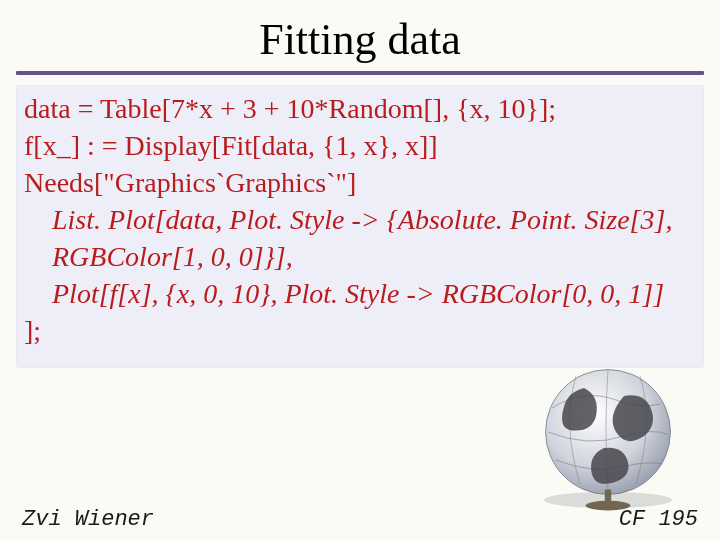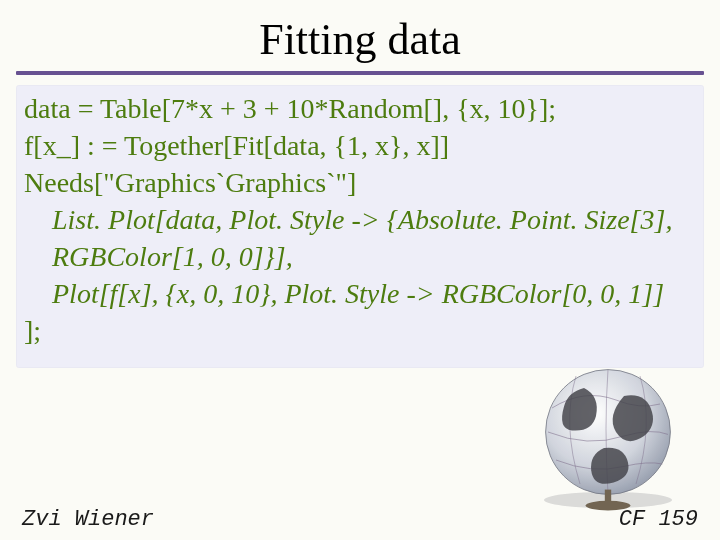--- a/index.html
+++ b/index.html
@@ -34,21 +34,21 @@
   }
   .content-box {
     margin: 10px 16px 0 16px;
     background: #eeeef8;
     border-radius: 3px;
     padding: 6px 8px 18px 8px;
     box-shadow: 0 0 0 1px rgba(0,0,0,0.02) inset;
   }
   .code-line {
     font-size: 28px;
-    color: #4d7c0f;
+    color: #b91c1c;
     line-height: 1.32;
     white-space: pre;
   }
   .indent {
     padding-left: 28px;
     font-style: italic;
   }
   .footer {
     position: absolute;
     bottom: 8px;
@@ -79,21 +79,21 @@
 </head>
 <body>
 
 <div class="slide">
 
   <div class="title">Fitting data</div>
   <div class="underline"></div>
 
   <div class="content-box">
     <div class="code-line">data = Table[7*x + 3 + 10*Random[], {x, 10}];</div>
-    <div class="code-line">f[x_] : = Together[Fit[data, {1, x}, x]]</div>
+    <div class="code-line">f[x_] : = Display[Fit[data, {1, x}, x]]</div>
     <div class="code-line">Needs["Graphics`Graphics`"]</div>
     <div class="code-line indent">List. Plot[data, Plot. Style -&gt; {Absolute. Point. Size[3],</div>
     <div class="code-line indent">RGBColor[1, 0, 0]}],</div>
     <div class="code-line indent">Plot[f[x], {x, 0, 10}, Plot. Style -&gt; RGBColor[0, 0, 1]]</div>
     <div class="code-line">];</div>
   </div>
 
   <svg class="globe" viewBox="0 0 200 200">
     <defs>
       <radialGradient id="g1" cx="40%" cy="35%" r="70%">
@@ -113,16 +113,16 @@
     <path d="M70 45 q20 10 15 35 q-5 20 -30 18 q-18 -2 -10 -30 q5 -18 25 -23" fill="#3d3d44" opacity="0.85"></path>
     <path d="M120 55 q28 -5 35 20 q5 18 -10 30 q-22 15 -35 -5 q-12 -20 10 -45" fill="#3d3d44" opacity="0.85"></path>
     <path d="M95 120 q25 -3 30 18 q4 18 -18 25 q-25 7 -28 -15 q-2 -20 16 -28" fill="#3d3d44" opacity="0.85"></path>
     <rect x="96" y="172" width="8" height="18" fill="#6b5e4a"></rect>
     <ellipse cx="100" cy="192" rx="28" ry="6" fill="#6b5e4a"></ellipse>
   </svg>
 
   <div class="footer">
     <div class="left">Zvi Wiener</div>
     <div class="center">CF 1</div>
-    <div class="right">59</div>
+    <div class="right">95</div>
   </div>
 
 </div>
 
 </body></html>

